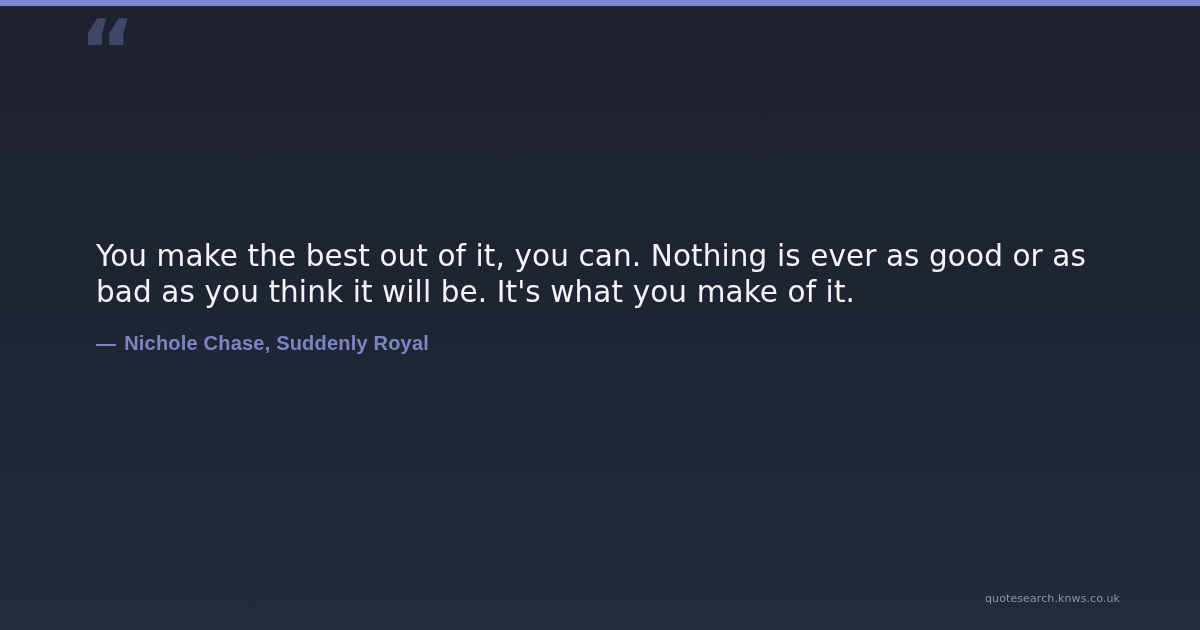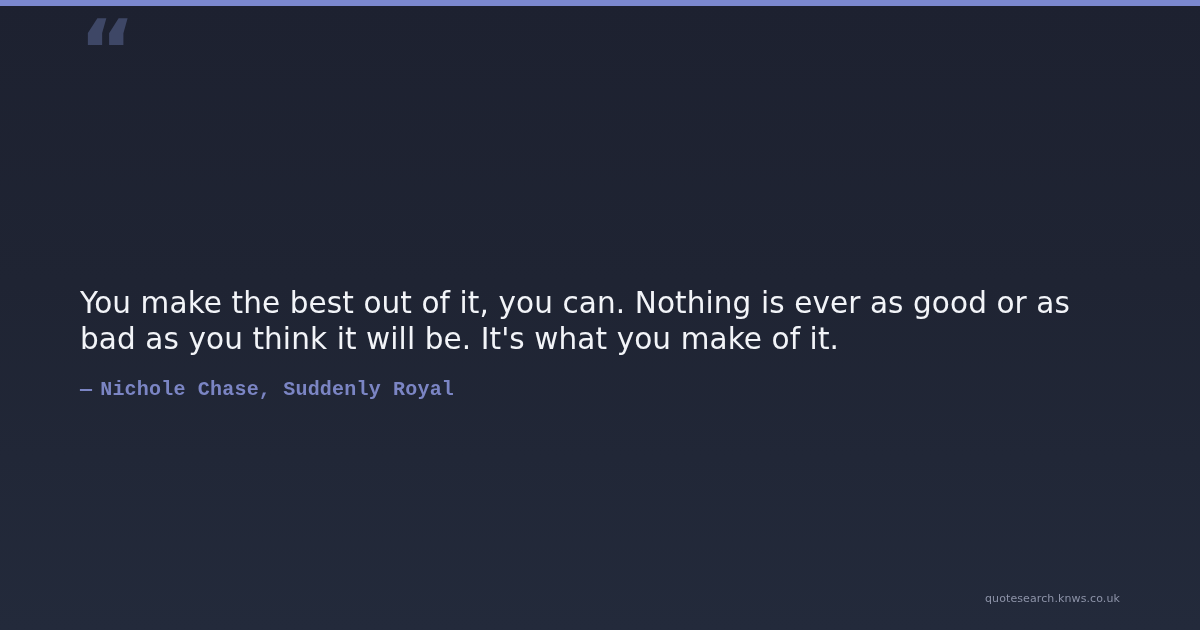--- a/index.html
+++ b/index.html
@@ -44,38 +44,37 @@
     font-weight: 700;
     line-height: 1;
     color: #3e4766;
     letter-spacing: -2px;
     user-select: none;
   }
 
   
   #content {
     position: absolute;
-    left: 80px;
+    left: 96px;
     top: 238px;
     width: 1030px;
-    margin-top: 47px;
   }
 
   #quote-text {
     font-family: "DejaVu Sans", sans-serif;
     font-size: 29.5px;
     line-height: 36px;
     font-weight: 400;
     color: #f2f4f8;
     letter-spacing: 0.1px;
   }
 
   #attribution {
     margin-top: 20px;
-    font-family: Liberation Mono, monospace;
+    font-family: Liberation Sans, sans-serif;
     font-size: 20px;
     line-height: 26px;
     font-weight: 700;
     color: #7b85c4;
     letter-spacing: 0.2px;
     white-space: nowrap;
   }
 
   #attribution-dash {
     display: inline-block;

